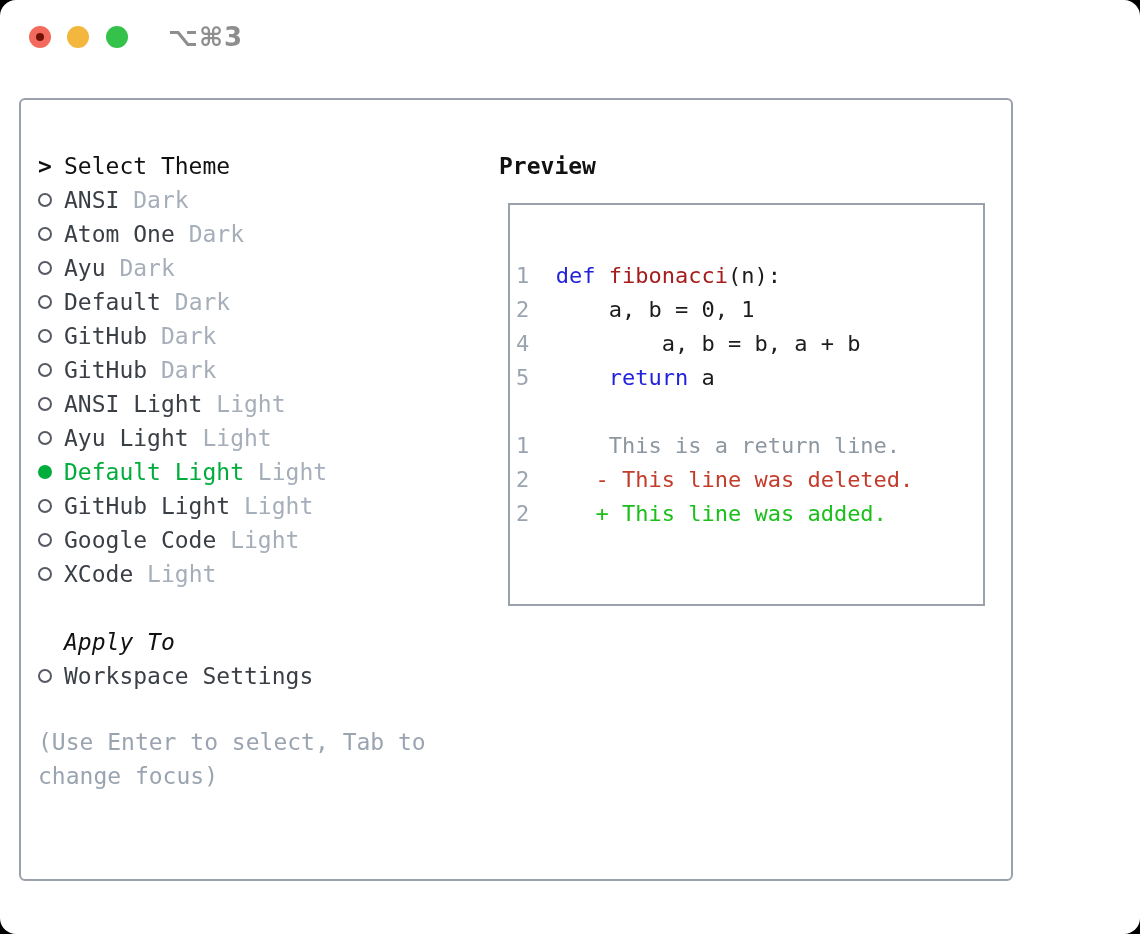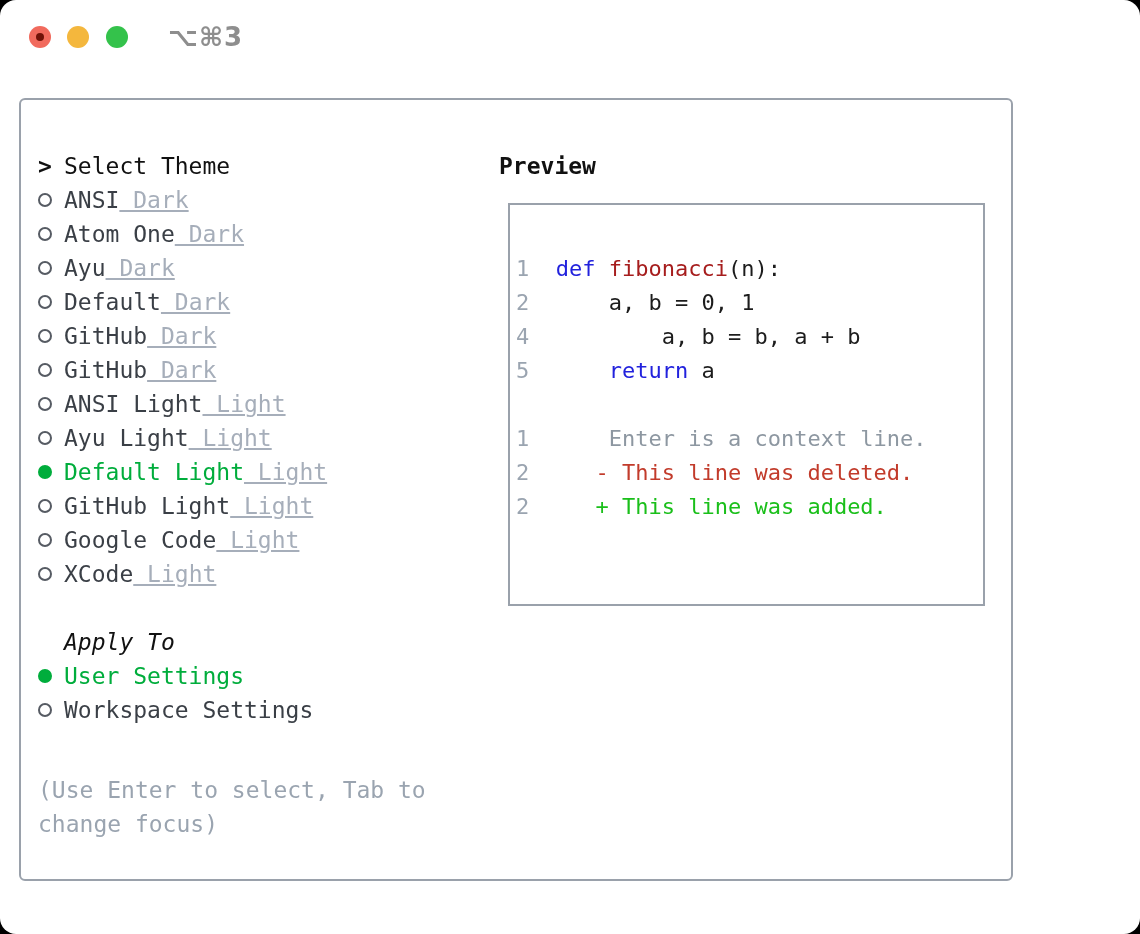--- a/index.html
+++ b/index.html
@@ -25,27 +25,27 @@
   .row{height:34px;display:flex;align-items:center;white-space:pre;}
   .row.blank{height:34px;}
   .marker{display:inline-flex;width:26px;flex:0 0 26px;align-items:center;}
   .prefix{font-weight:bold;color:#111;}
   .circle{width:14px;height:14px;box-sizing:border-box;border:2px solid var(--radio_gray);border-radius:50%;}
   .circle.filled{background:var(--accent_green);border-color:var(--accent_green);}
   .header-text{font-weight:normal;color:#111;}
   .header2-text{color:#111;font-style:italic;}
   .item-name{color:var(--item_text);}
   .item-name.selected{color:var(--accent_green);}
-  .variant{color:var(--variant_gray);text-decoration:underline;}
-  .help{margin-top:46px;width:420px;color:var(--muted_gray);line-height:34px;font-size:23px;}
+  .variant{color:var(--variant_gray);}
+  .help{margin-top:32px;width:420px;color:var(--muted_gray);line-height:34px;font-size:23px;}
 
   
   .preview-header{position:absolute;left:478px;top:49px;height:34px;line-height:34px;font-size:23px;font-weight:bold;color:#111;text-align:right;}
   .preview-box{position:absolute;left:487px;top:103px;width:477px;height:403px;border:2px solid var(--border_gray);box-sizing:border-box;background:#fff;}
-  .codewrap{padding:47px 0 0 6px;font-size:22px;line-height:34px;}
+  .codewrap{padding:47px 0 0 6px;font-size:22px;line-height:34px;margin-top:7px;}
   .code-line{height:34px;white-space:pre;color:var(--code_text);}
   .ln{display:inline-block;width:3ch;color:var(--muted_gray);}
   .seg-kw{color:var(--keyword_blue);}
   .seg-fn{color:var(--function_red);}
   .seg-plain{color:var(--code_text);}
   .diff-context{color:var(--context_gray);}
   .diff-deleted{color:var(--diff_del_red);}
   .diff-added{color:var(--diff_add_green);}
 </style>
 </head>
@@ -86,36 +86,35 @@
         </div>
 
       <div class="row blank"></div>
 
       <div class="row">
         <span class="marker"></span>
         <span class="header2-text">Apply To</span>
       </div>
 
       <div id="apply-list">
-          <div class="row list-item"><span class="marker"><span class="circle filled"></span></span><span class="item-name selected">User Settings</span></div>
           <div class="row list-item"><span class="marker"><span class="circle"></span></span><span class="item-name">Workspace Settings</span></div>
         </div>
 
       <div class="help">(Use Enter to select, Tab to change focus)</div>
     </div>
 
     <div class="preview-header">Preview</div>
 
     <div class="preview-box">
       <div class="codewrap" id="preview-code">
           <div class="code-line"><span class="ln">1</span><span class="seg-kw">def</span><span class="seg-plain"> </span><span class="seg-fn">fibonacci</span><span class="seg-plain">(n):</span></div>
           <div class="code-line"><span class="ln">2</span><span class="seg-plain">    a, b = 0, 1</span></div>
           <div class="code-line"><span class="ln">4</span><span class="seg-plain">        a, b = b, a + b</span></div>
           <div class="code-line"><span class="ln">5</span><span class="seg-plain">    </span><span class="seg-kw">return</span><span class="seg-plain"> a</span></div>
           <div class="code-line"></div>
-          <div class="code-line"><span class="ln">1</span><span class="diff-context">    Enter is a context line.</span></div>
+          <div class="code-line"><span class="ln">1</span><span class="diff-context">    This is a return line.</span></div>
           <div class="code-line"><span class="ln">2</span><span class="diff-deleted">   - This line was deleted.</span></div>
           <div class="code-line"><span class="ln">2</span><span class="diff-added">   + This line was added.</span></div>
         </div>
     </div>
 
   </div>
 </div>
 
 </body></html>

